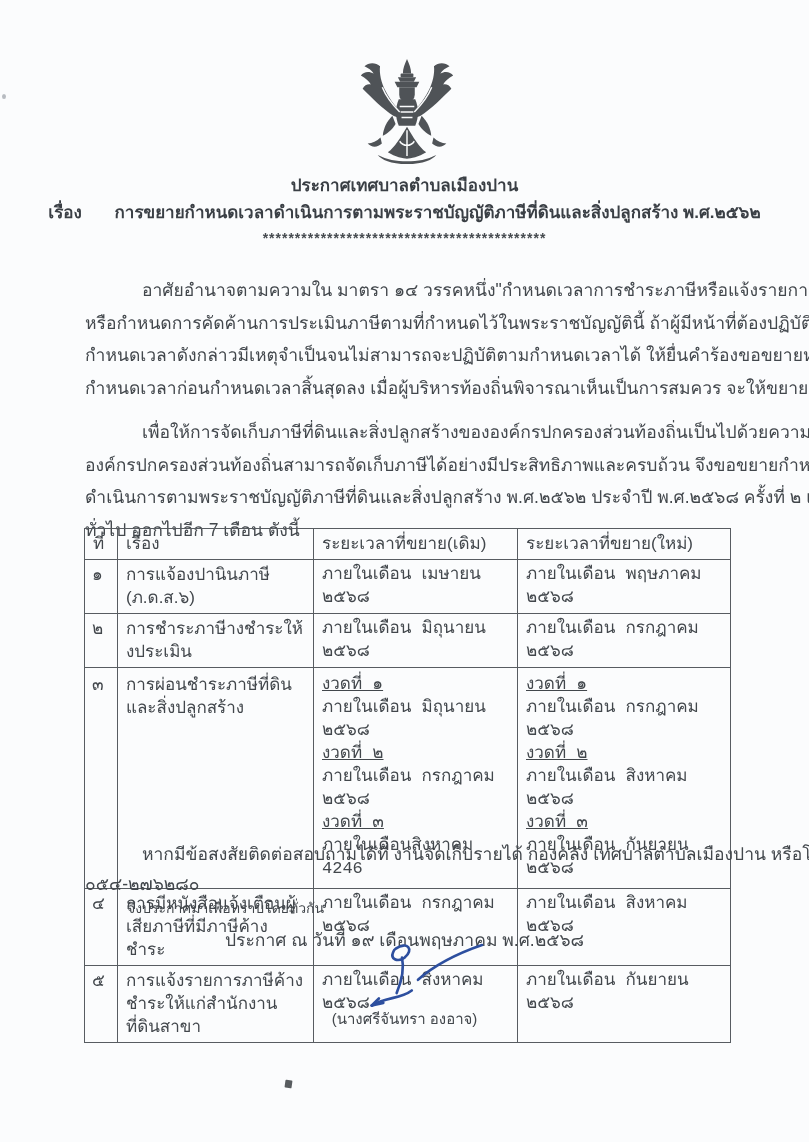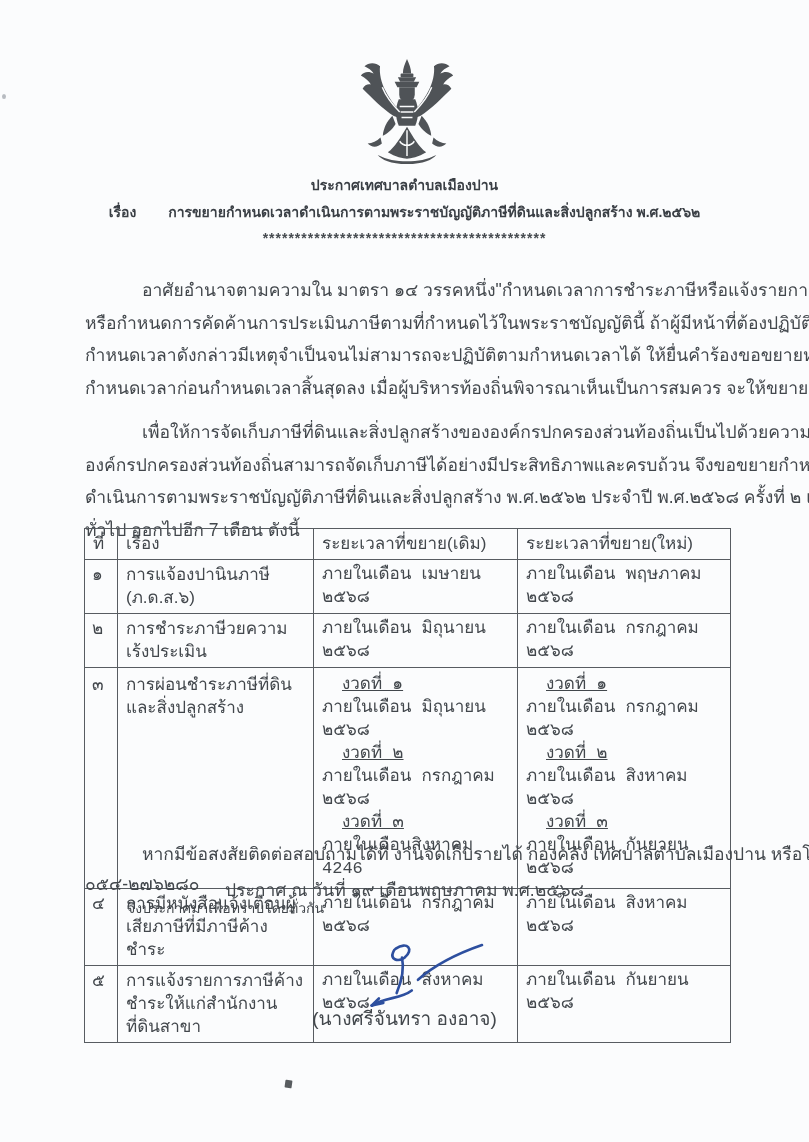--- a/index.html
+++ b/index.html
@@ -9,21 +9,21 @@
     background:#fbfcfd;
     font-family:"Liberation Sans","DejaVu Sans",sans-serif;
     color:#42474c;
     -webkit-font-smoothing:antialiased;
   }
   .abs{position:absolute;}
   
   .emblem{top:52px;left:50%;margin-left:-62px;width:128px;height:120px;}
   
   .title-block{top:172px;left:0;width:809px;text-align:center;}
-  .title-line{font-size:14px;font-weight:bold;color:#3a3f45;line-height:27px;white-space:nowrap;}
+  .title-line{font-size:17px;font-weight:bold;color:#3a3f45;line-height:27px;white-space:nowrap;}
   .subject-line .subject-label{margin-right:28px;}
   .divider{font-size:14px;font-weight:bold;letter-spacing:1px;color:#464b50;line-height:22px;margin-top:1px;}
   
   .para{left:85px;width:648px;font-size:17.5px;line-height:32.5px;color:#42474c;}
   .para .tline{white-space:nowrap;}
   .para .tline.indent{text-indent:57px;}
   .para1{top:274px;}
   .para2{top:416px;}
   
   table.doc-table{
@@ -36,31 +36,31 @@
     padding:3px 8px 4px 8px;
     vertical-align:top;text-align:left;
     line-height:23px;font-weight:normal;
   }
   .doc-table col.c-no{width:33px;}
   .doc-table col.c-subject{width:196px;}
   .doc-table col.c-old{width:204px;}
   .doc-table col.c-new{width:213px;}
   .doc-table td.no-cell{padding-left:7px;}
   .cell-line{display:block;font-family:Liberation Mono, monospace;}
-  .cell-line.u{text-decoration:underline;margin-left:20px;}
+  .cell-line.u{text-decoration:underline;}
   .doc-table tr.tall td{padding-top:5px;padding-bottom:8px;}
   
   .contact{top:839px;left:85px;width:648px;font-size:17.5px;line-height:30px;}
   .contact .tline.indent{text-indent:57px;}
   .contact .tline{white-space:nowrap;}
   .closing{top:897px;left:127px;font-size:14px;white-space:nowrap;}
-  .dateline{top:876px;left:0;width:809px;text-align:center;font-size:17.5px;white-space:nowrap;}
+  .dateline{top:926px;left:0;width:809px;text-align:center;font-size:17.5px;white-space:nowrap;}
   
   .signature{top:938px;left:338px;width:160px;height:80px;}
-  .signer{top:1006px;left:0;width:809px;text-align:center;font-size:19px;line-height:26.5px;}
+  .signer{top:1006px;left:0;width:809px;text-align:center;font-size:15px;line-height:26.5px;}
   .signer div{white-space:nowrap;}
   
   .smudge{top:1080px;left:285px;width:7px;height:8px;background:#3b3f43;opacity:.85;transform:rotate(8deg);border-radius:1px;}
   .dot{top:94px;left:2px;width:4px;height:5px;background:#9aa0a6;opacity:.7;border-radius:50%;}
 </style>
 </head>
 <body>
 
 <div class="abs emblem">
   <svg width="128" height="120" viewBox="0 0 140 120" aria-hidden="true">
@@ -142,21 +142,21 @@
         <td>การแจ้องปานินภาษี (ภ.ด.ส.๖)</td>
         <td>
           <span class="cell-line">ภายในเดือน เมษายน ๒๕๖๘</span>
         </td>
         <td>
           <span class="cell-line">ภายในเดือน พฤษภาคม ๒๕๖๘</span>
         </td>
       </tr>
       <tr>
         <td class="no-cell">๒</td>
-        <td>การชำระภาษีวยความเร้งประเมิน</td>
+        <td>การชำระภาษีางชำระให้งประเมิน</td>
         <td>
           <span class="cell-line">ภายในเดือน มิถุนายน ๒๕๖๘</span>
         </td>
         <td>
           <span class="cell-line">ภายในเดือน กรกฎาคม ๒๕๖๘</span>
         </td>
       </tr>
       <tr class="tall">
         <td class="no-cell">๓</td>
         <td>การผ่อนชำระภาษีที่ดินและสิ่งปลูกสร้าง</td>

